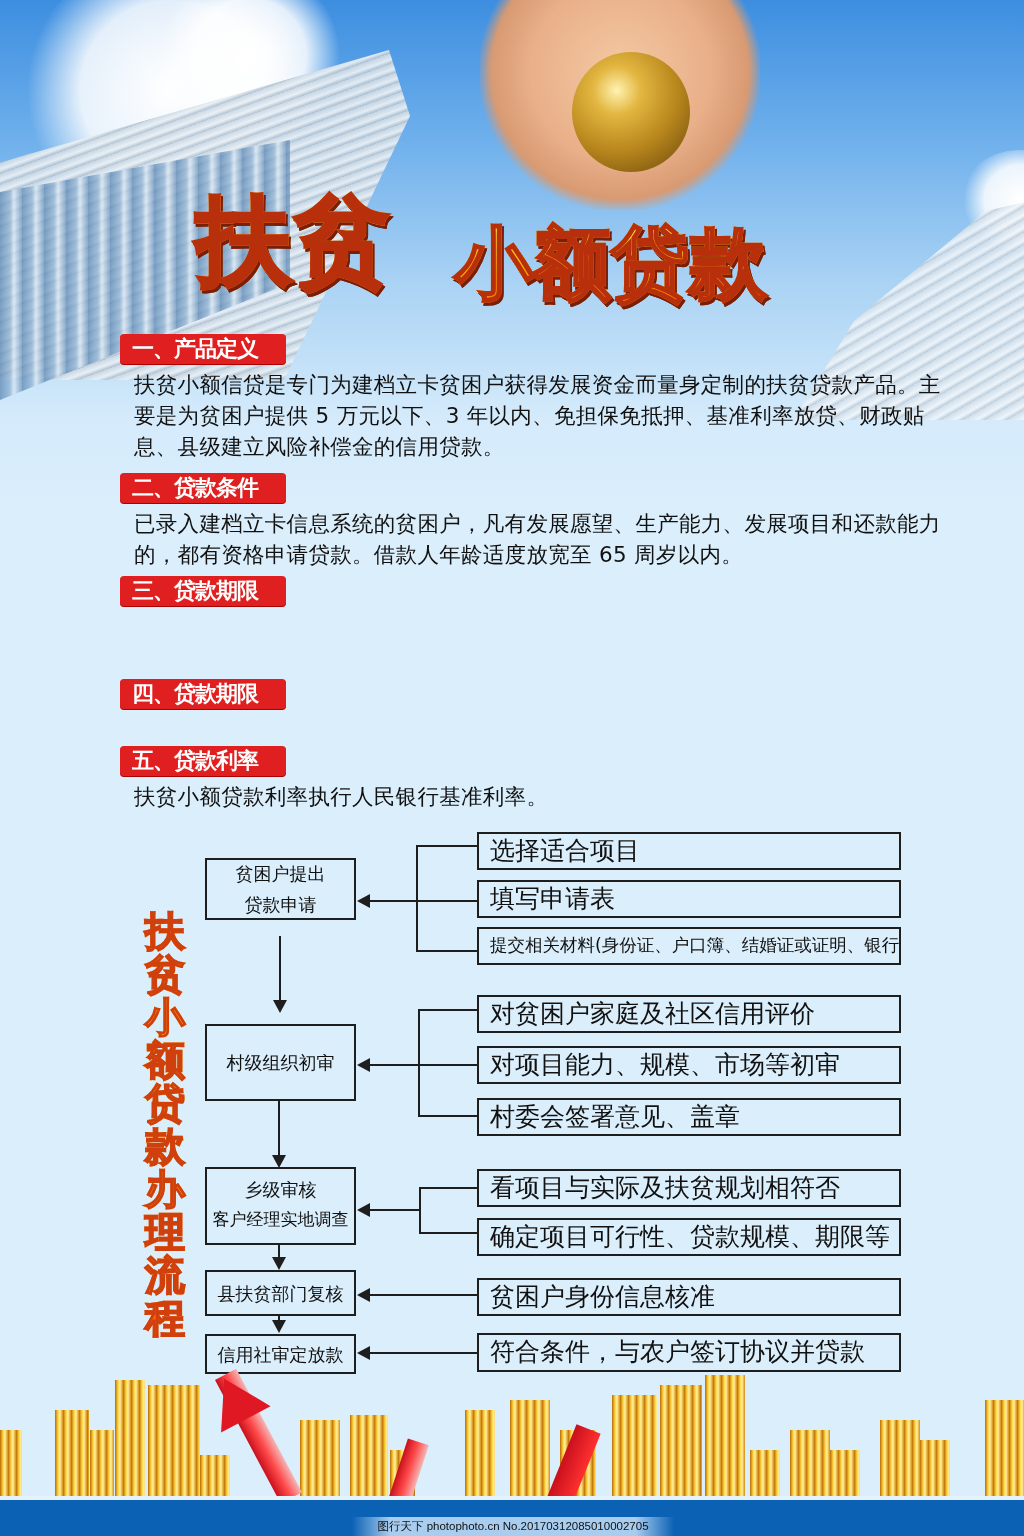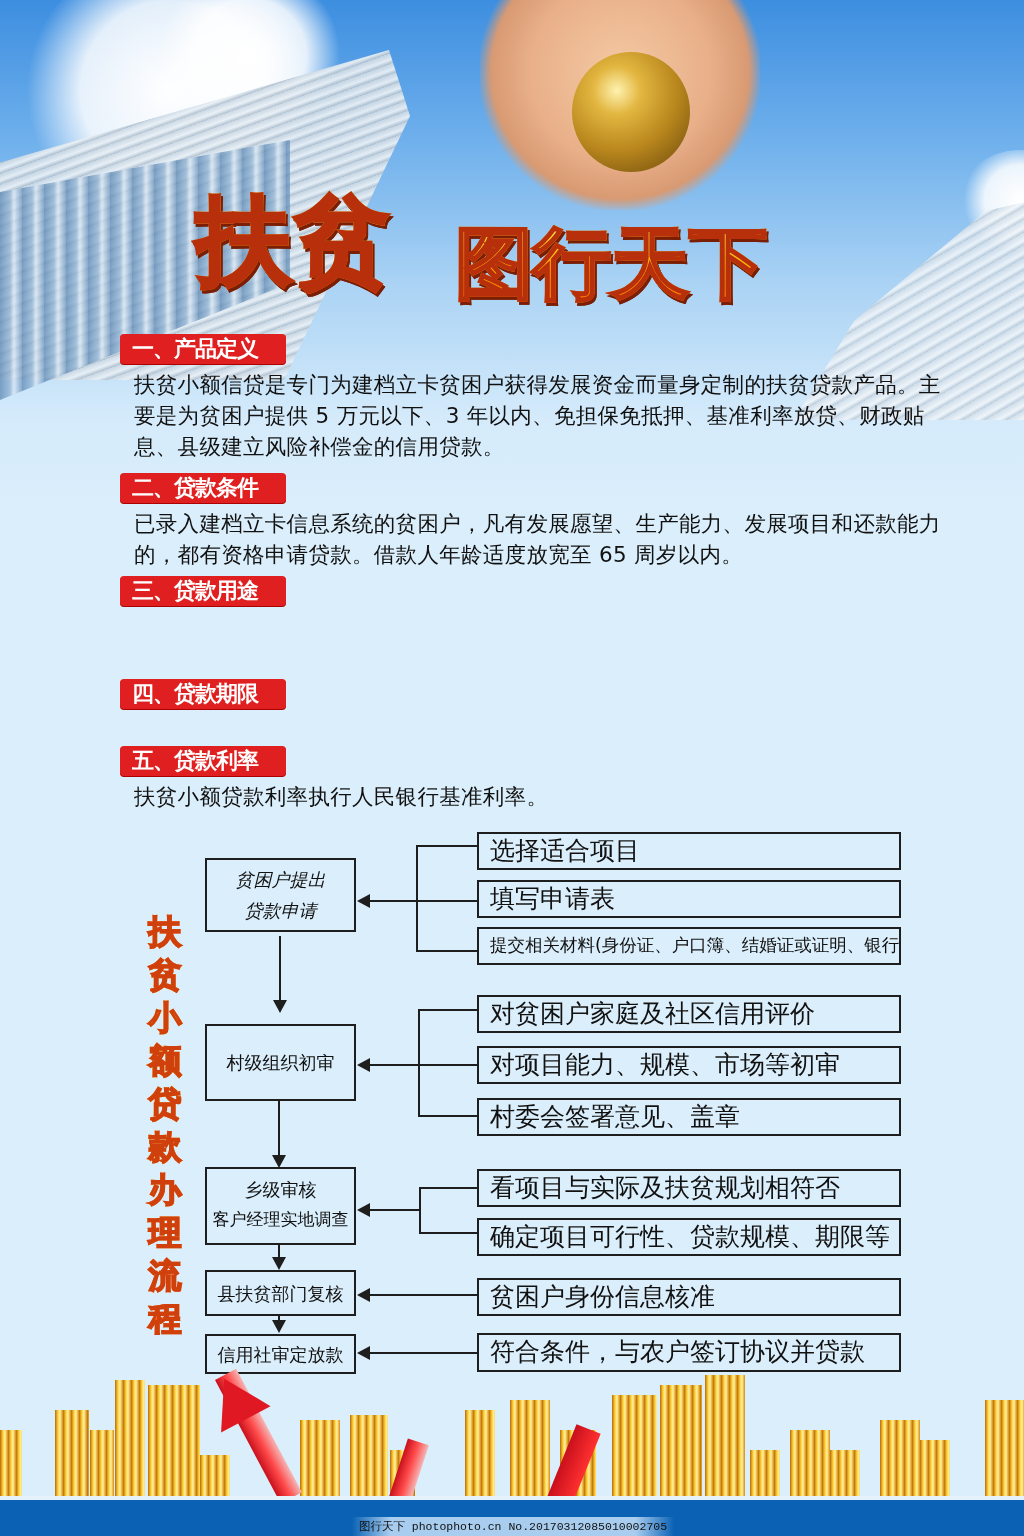--- a/index.html
+++ b/index.html
@@ -36,81 +36,81 @@
           filter: drop-shadow(2px 3px 0 #7a1f05); }
 
   
   .sec-tag { position: absolute; left: 120px; height: 30px; width: 166px; background: #e02020; border-radius: 4px;
              color: #fff; font-weight: bold; font-size: 22px; line-height: 30px; text-align: left; padding-left: 12px; box-sizing: border-box;
              box-shadow: 0 1px 0 #a00; letter-spacing: -1px; }
   .sec-text { position: absolute; left: 86px; width: 860px; font-size: 21.5px; color: #111; line-height: 31px; letter-spacing: 0.3px; }
   .sec-text .indent { padding-left: 48px; }
 
   
-  .vtitle { position: absolute; left: 142px; top: 910px; width: 46px; font-size: 33px; font-weight: bold; line-height: 43px; text-align: center;
+  .vtitle { position: absolute; left: 142px; top: 910px; width: 46px; font-size: 40px; font-weight: bold; line-height: 43px; text-align: center;
             -webkit-text-stroke: 1.5px #d0400d;
             background: linear-gradient(180deg, #ff6a1a 0%, #ffd21a 35%, #ff9d15 60%, #ff5a10 100%);
             -webkit-background-clip: text; background-clip: text; -webkit-text-fill-color: transparent; }
   .box { position: absolute; border: 2px solid #1e1e1e; background: #dbeefb; box-sizing: border-box; color: #111; }
   .lbox { display: flex; flex-direction: column; align-items: center; justify-content: center; text-align: center; font-size: 18px; line-height: 31px; }
   .rbox { font-size: 25px; line-height: 33px; padding-left: 11px; white-space: nowrap; overflow: hidden; }
   .line { position: absolute; background: #1e1e1e; }
   .arrow-left { position: absolute; width: 0; height: 0; border-top: 7px solid transparent; border-bottom: 7px solid transparent; border-right: 13px solid #1e1e1e; }
   .arrow-down { position: absolute; width: 0; height: 0; border-left: 7px solid transparent; border-right: 7px solid transparent; border-top: 13px solid #1e1e1e; }
 
   
   .skyline { position: absolute; left: 0; top: 1360px; width: 1024px; height: 150px; }
   .tower { position: absolute; bottom: 0;
            background: repeating-linear-gradient(90deg, #b86a08 0px, #ffd23a 3px, #fff2a0 5px, #d88a10 8px); }
   .redarrow { position: absolute; background: linear-gradient(90deg, #c8101c, #ff4a4a 50%, #f4b6b6); }
   .footer-band { position: absolute; left: 0; top: 1500px; width: 1024px; height: 36px; background: #0b62b5; }
   .footer-band-line { position: absolute; left: 0; top: 1496px; width: 1024px; height: 4px; background: #e6f2fb; }
-  .watermark { position: absolute; left: 352px; top: 1517px; width: 322px; height: 19px; font-family: Liberation Mono, monospace;
+  .watermark { position: absolute; left: 352px; top: 1517px; width: 322px; height: 19px; font-family: Liberation Sans, sans-serif;
                font-size: 11.5px; line-height: 19px; color: #111; text-align: center;
                background: linear-gradient(90deg, rgba(160,200,235,0), #a9cdef 12%, #a9cdef 88%, rgba(160,200,235,0)); }
 </style>
 </head>
 <body>
 
 <div class="poster">
 
   <div class="cloud" style="left:20px;top:-40px;width:300px;height:260px;"></div>
   <div class="cloud" style="left:150px;top:-20px;width:200px;height:150px;"></div>
   <div class="cloud" style="left:960px;top:150px;width:120px;height:100px;"></div>
   <div class="bldg-left"></div>
   <div class="bldg-left-face"></div>
   <div class="bldg-right"></div>
   <div class="hand"></div>
   <div class="egg"></div>
 
   <div class="title-main">扶贫</div>
-  <div class="title-sub">图行天下</div>
+  <div class="title-sub">小额贷款</div>
 
   <div class="sec-tag" style="top:334px;">一、产品定义</div>
   <div class="sec-text" style="top:369px;">
     <div class="indent">扶贫小额信贷是专门为建档立卡贫困户获得发展资金而量身定制的扶贫贷款产品。主要是为贫困户提供 5 万元以下、3 年以内、免担保免抵押、基准利率放贷、财政贴息、县级建立风险补偿金的信用贷款。</div>
   </div>
 
   <div class="sec-tag" style="top:473px;">二、贷款条件</div>
   <div class="sec-text" style="top:508px;">
     <div class="indent">已录入建档立卡信息系统的贫困户，凡有发展愿望、生产能力、发展项目和还款能力的，都有资格申请贷款。借款人年龄适度放宽至 65 周岁以内。</div>
   </div>
 
-  <div class="sec-tag" style="top:576px;">三、贷款用途</div>
+  <div class="sec-tag" style="top:576px;">三、贷款期限</div>
 
   <div class="sec-tag" style="top:679px;">四、贷款期限</div>
 
   <div class="sec-tag" style="top:746px;">五、贷款利率</div>
   <div class="sec-text" style="top:781px;">
     <div class="indent">扶贫小额贷款利率执行人民银行基准利率。</div>
   </div>
 
   <div class="vtitle">扶贫小额贷款办理流程</div>
 
-  <div class="box lbox" style="left:205px;top:858px;width:151px;height:74px;font-style:italic;">
+  <div class="box lbox" style="left:205px;top:858px;width:151px;height:62px;">
     <span>贫困户提出</span>
     <span>贷款申请</span>
   </div>
   <div class="box rbox" style="left:477px;top:832px;width:424px;height:38px;">选择适合项目</div>
   <div class="box rbox" style="left:477px;top:880px;width:424px;height:38px;">填写申请表</div>
   <div class="box rbox" style="left:477px;top:927px;width:424px;height:38px;font-size:17.5px;">提交相关材料(身份证、户口簿、结婚证或证明、银行卡等)</div>
   <div class="line" style="left:416px;top:845px;width:2px;height:107px;"></div>
   <div class="line" style="left:416px;top:845px;width:61px;height:2px;"></div>
   <div class="line" style="left:416px;top:900px;width:61px;height:2px;"></div>
   <div class="line" style="left:416px;top:950px;width:61px;height:2px;"></div>

